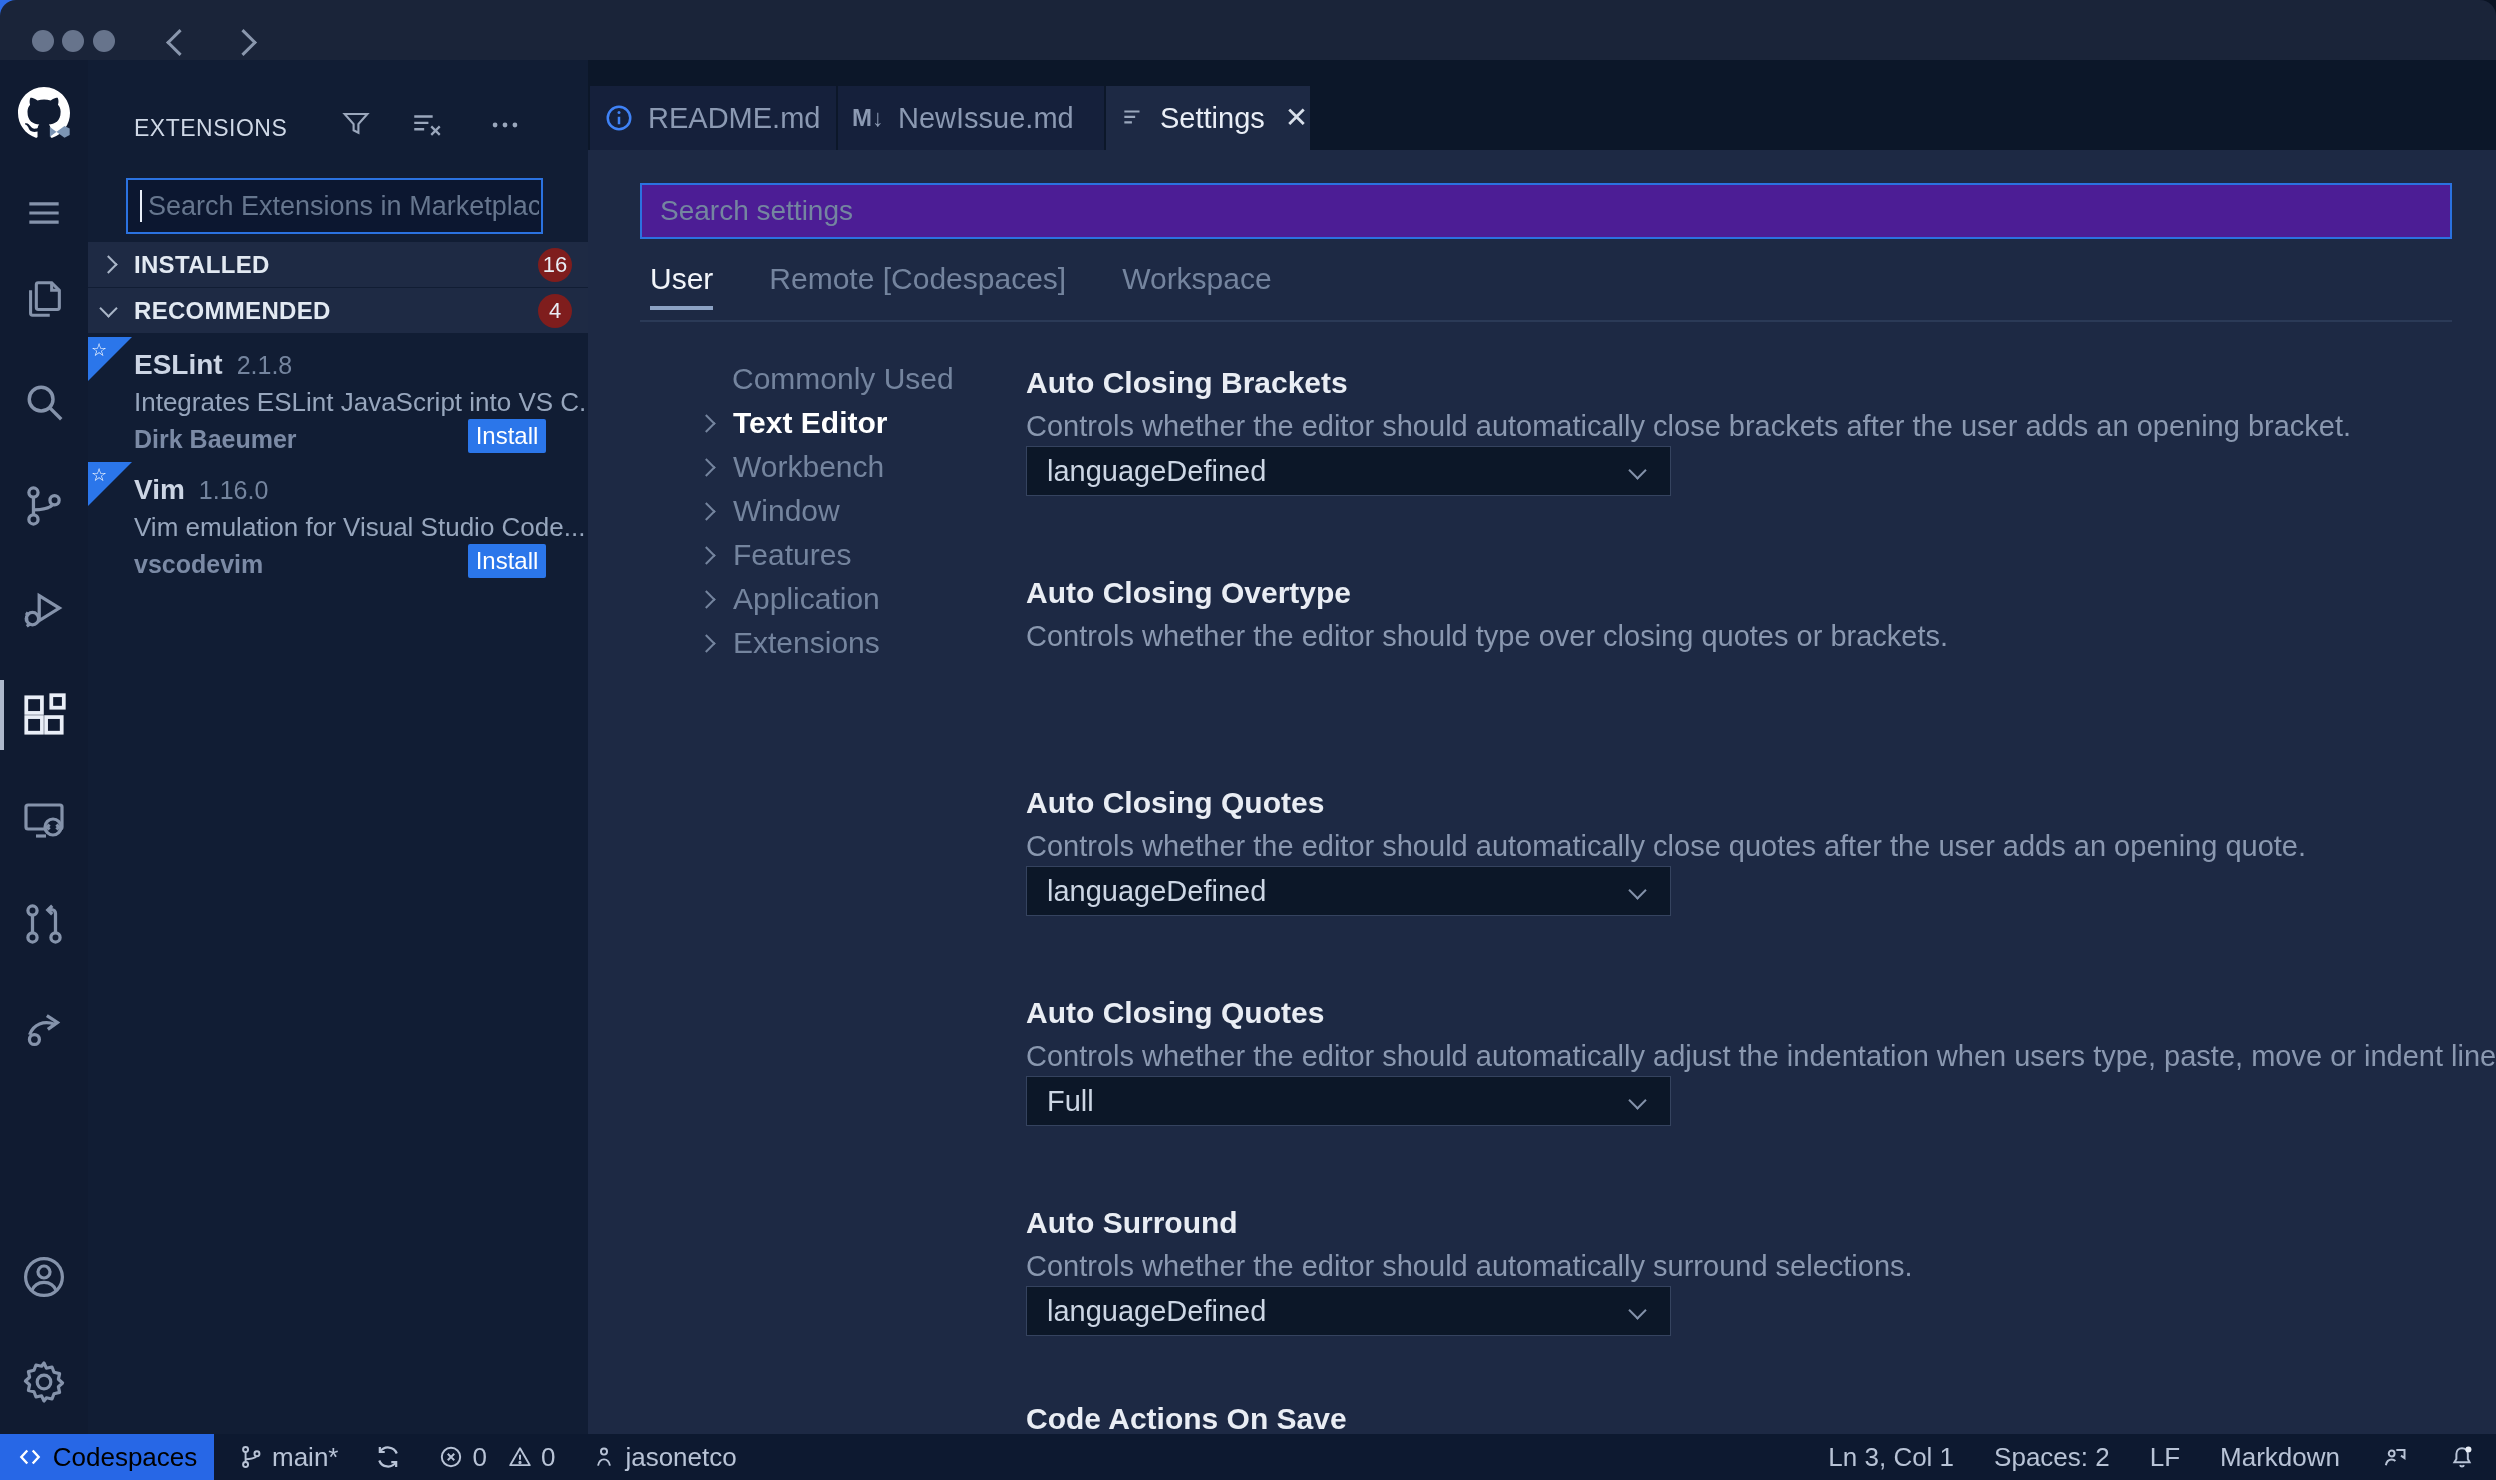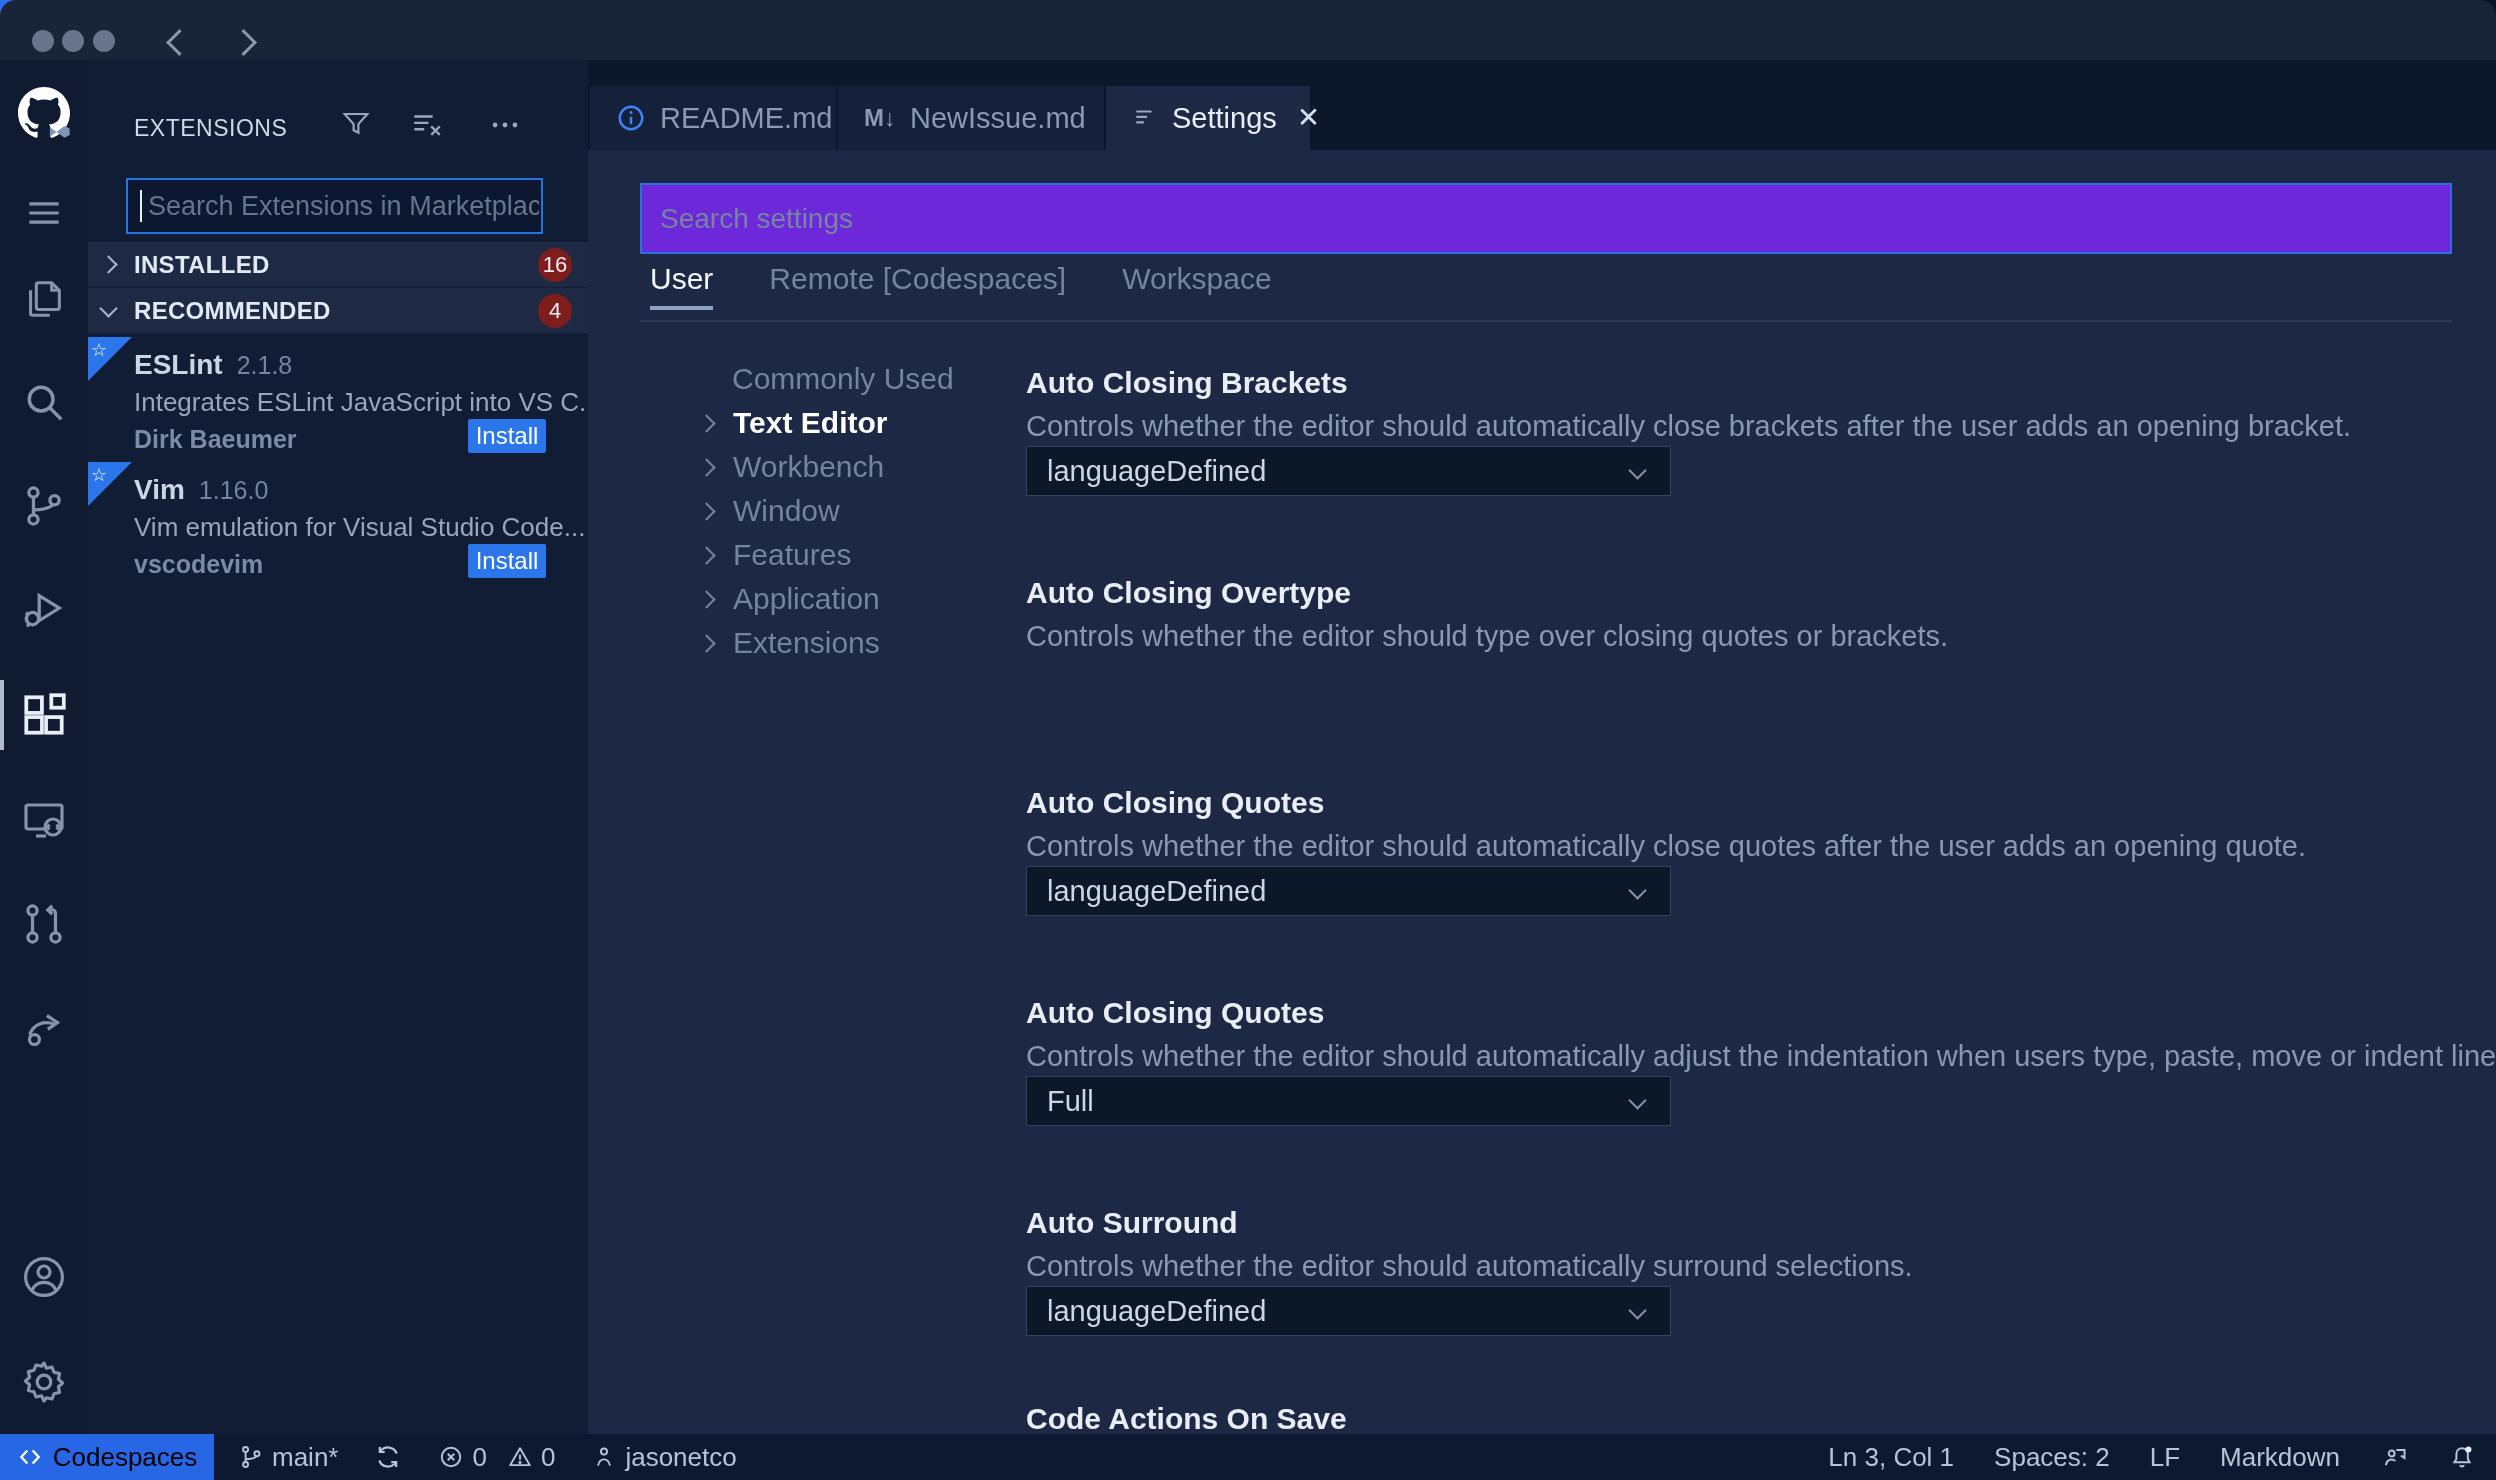--- a/index.html
+++ b/index.html
@@ -58,30 +58,30 @@
   .ext-ver{color:#74849e;font-weight:normal;font-size:25px;margin-left:14px;}
   .ext-desc{position:absolute;left:46px;color:#97a6bd;font-size:26px;white-space:nowrap;}
   .ext-pub{position:absolute;left:46px;color:#7b8aa5;font-weight:bold;font-size:25px;}
   .install-btn{position:absolute;left:380px;width:78px;height:34px;background:#2b76ea;
     color:#fff;font-size:24px;text-align:center;line-height:34px;border-radius:2px;cursor:pointer;}
 
   
   .editor{left:588px;top:60px;width:1908px;height:1374px;background:#0c1729;}
   .tabstrip{position:absolute;left:0;top:0;width:1908px;height:90px;background:#0c1729;}
   .tab{position:absolute;top:26px;height:64px;display:flex;align-items:center;
-    background:#15203b;color:#8b99b2;font-size:29px;cursor:pointer;box-sizing:border-box;padding:0 26px;}
+    background:#15203b;color:#8b99b2;font-size:29px;cursor:pointer;box-sizing:border-box;padding:0 14px;}
   .tab.active{background:#1d2944;color:#e9eef6;}
   .tab .tic{margin-right:14px;display:flex;align-items:center;}
   .md-glyph{font-weight:bold;font-size:24px;color:#8b99b2;}
   .close-x{margin-left:20px;color:#d8dfea;font-size:28px;line-height:28px;}
 
   
   .settings-pane{position:absolute;left:0;top:90px;width:1908px;height:1284px;background:#1d2944;overflow:hidden;}
-  .set-search{position:absolute;left:52px;top:33px;width:1812px;height:71px;box-sizing:border-box;
-    background:#6d28d9;border:2px solid #2b72e0;color:#dfe6f0;font-size:28px;padding-left:18px;
+  .set-search{position:absolute;left:52px;top:33px;width:1812px;height:56px;box-sizing:border-box;
+    background:#4c1d95;border:2px solid #2b72e0;color:#dfe6f0;font-size:28px;padding-left:18px;
     font-family:"Liberation Sans",sans-serif;outline:none;}
   .set-search::placeholder{color:#7486a0;}
   .scope-row{position:absolute;left:62px;top:112px;display:flex;gap:56px;}
   .scope{font-size:30px;color:#74849e;padding-bottom:10px;cursor:pointer;}
   .scope.active{color:#f2f5fa;border-bottom:4px solid #8ca2c4;}
   .scope-line{position:absolute;left:52px;top:170px;width:1812px;height:2px;background:#2b3a57;}
   .toc-item{position:absolute;left:112px;height:44px;display:flex;align-items:center;gap:20px;
     color:#74849e;font-size:30px;cursor:pointer;}
   .toc-item .chev{border-color:#74849e;}
   .toc-item.active{color:#ffffff;font-weight:bold;}

